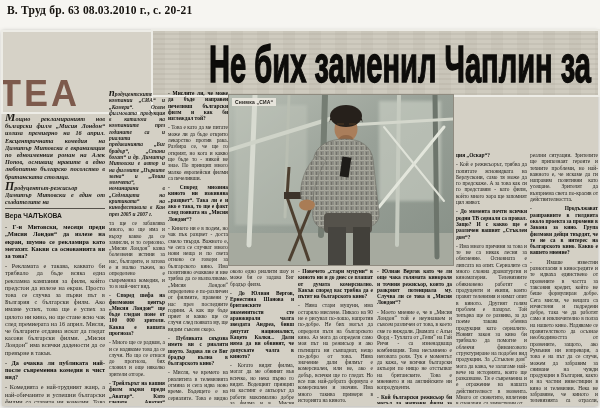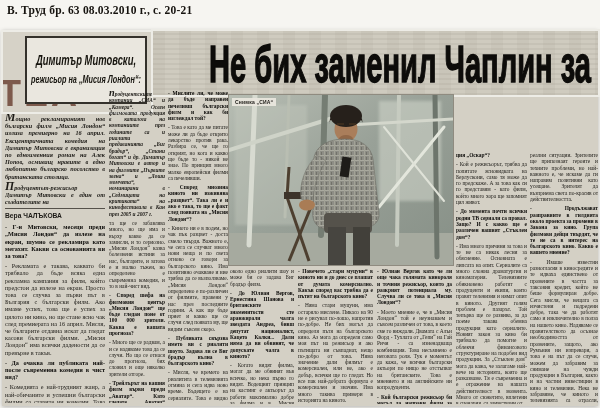--- a/index.html
+++ b/index.html
@@ -67,26 +67,20 @@
   <div class="piece headline-piece">
     <div class="ghost"></div>
     <svg class="headline-svg" width="388" height="60">
       <text x="0" y="47" font-size="52" font-weight="bold" fill="#0d0c0a" stroke="#0d0c0a" stroke-width="1.4" textLength="382" lengthAdjust="spacingAndGlyphs">Не бих заменил Чаплин за</text>
     </svg>
   </div>
 
 
   <div class="piece kicker-piece">
     <div class="torn-letters">ТЕА</div>
-    <div class="kicker-box">
-      <svg width="114" height="44">
-        <text x="57" y="17" text-anchor="middle" font-size="14" font-weight="bold" font-style="italic" fill="#17150f" textLength="100" lengthAdjust="spacingAndGlyphs">Димитър Митовски,</text>
-        <text x="57" y="35" text-anchor="middle" font-size="11.5" font-weight="bold" font-style="italic" fill="#17150f" textLength="110" lengthAdjust="spacingAndGlyphs">режисьор на „Мисия Лондон“:</text>
-      </svg>
-    </div>
   </div>
 
   <div class="photo">
     <svg width="226" height="172" viewBox="0 0 226 172">
       <defs>
         <linearGradient id="g1" x1="0" y1="0" x2="1" y2="1">
           <stop offset="0" stop-color="#b7bdb3"></stop>
             <stop offset=".45" stop-color="#99a198"></stop>
             <stop offset="1" stop-color="#868f86"></stop>
         </linearGradient>

